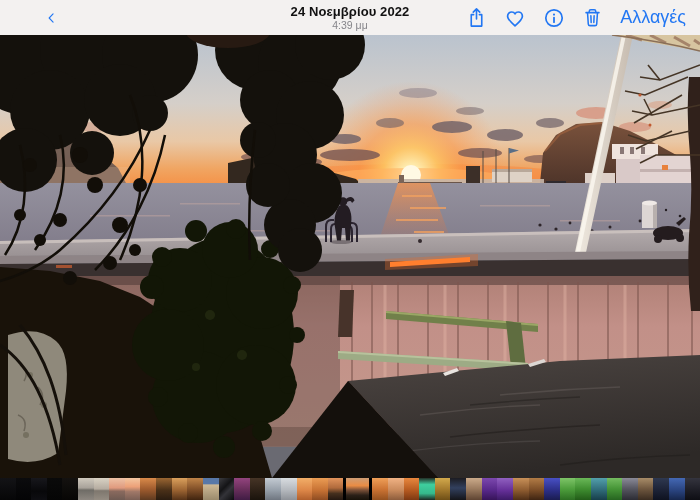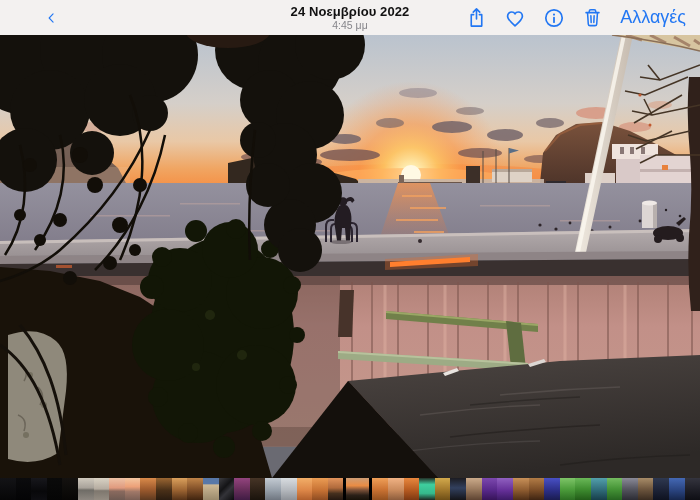--- a/index.html
+++ b/index.html
@@ -37,21 +37,21 @@
 
   <header class="topbar">
     <button class="back-btn" aria-label="back">
       <svg width="13" height="22" viewBox="0 0 13 22">
         <polyline points="11,2 2.5,11 11,20" fill="none" stroke="#2277f3" stroke-width="2.4" stroke-linecap="round" stroke-linejoin="round"></polyline>
       </svg>
     </button>
 
     <div class="titleblock">
       <div class="title">24 Νοεμβρίου 2022</div>
-      <div class="subtitle">4:45 μμ</div>
+      <div class="subtitle">4:39 μμ</div>
     </div>
 
     <div class="actions">
       <button class="icon-btn" aria-label="share">
         <svg width="21" height="23" viewBox="0 0 22 23">
           <g fill="none" stroke="#2277f3" stroke-width="1.7" stroke-linecap="round" stroke-linejoin="round">
             <path d="M8,8.5 H5.5 V20.5 H16.5 V8.5 H14"></path>
             <path d="M11,13 V2.5 M11,2.5 L7.6,5.9 M11,2.5 L14.4,5.9"></path>
           </g>
         </svg>

